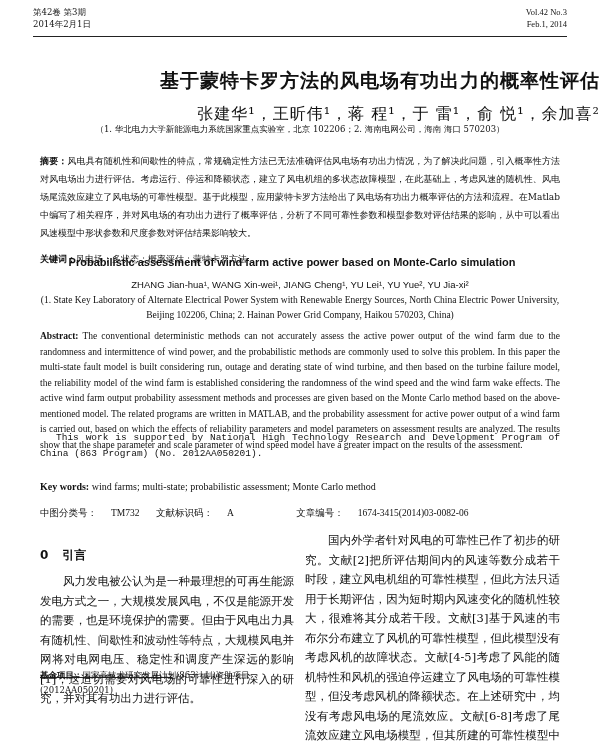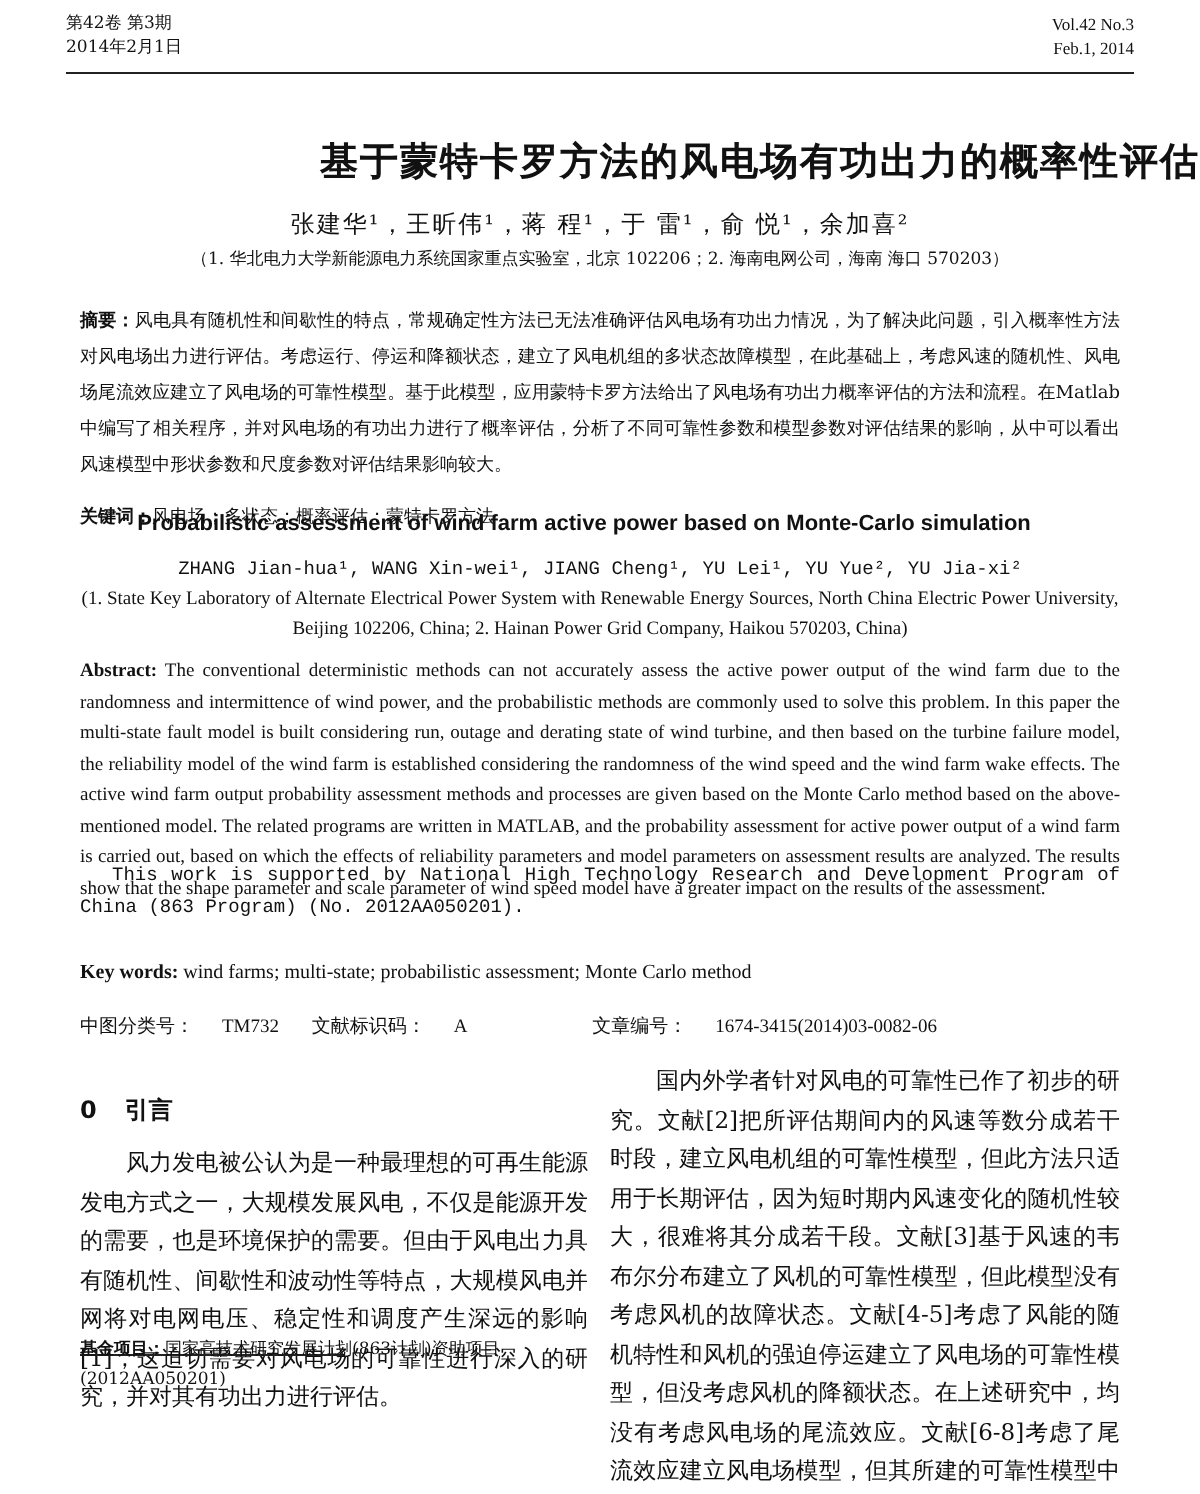--- a/index.html
+++ b/index.html
@@ -6,28 +6,28 @@
   body { width:600px; height:747px; position:relative; overflow:hidden; color:#111;
          font-family:"DejaVu Serif", "Liberation Serif", serif; }
   .hdr { position:absolute; left:33px; right:33px; top:6px; height:30px; border-bottom:1px solid #222; }
   .hdr .l, .hdr .c, .hdr .r { position:absolute; top:0; font-size:8.5px; line-height:12px; }
   .hdr .l { left:0; }
   .hdr .c { left:0; right:0; text-align:center; }
   .hdr .c .jt { font-weight:bold; letter-spacing:2px; }
   .hdr .r { right:0; text-align:right; font-family:"Liberation Serif", serif; }
   .title { position:absolute; top:68px; left:0; right:0; text-align:right; font-size:19px; font-weight:bold;
            font-family:"DejaVu Sans", sans-serif; letter-spacing:1px; }
-  .authors { position:absolute; top:104px; left:0; right:0; text-align:center; font-size:12px; letter-spacing:1px; }
+  .authors { position:absolute; top:104px; left:0; right:0; text-align:right; font-size:16px; letter-spacing:1px; }
   .affil { position:absolute; top:124px; left:0; right:0; text-align:center; font-size:8.5px; }
   .abs-cn { position:absolute; top:152px; left:40px; right:40px; font-size:9px; line-height:18px; text-align:justify; }
   .abs-cn b { font-weight:bold; }
   .kw-cn { position:absolute; top:210px; left:40px; right:40px; font-size:9px; line-height:18px;margin-top:40px; }
   .en-title { position:absolute; top:256px; left:0; right:16px; text-align:center; font-size:11px; font-weight:bold;
               font-family:Liberation Sans, sans-serif; }
-  .en-auth { position:absolute; top:279px; left:0; right:0; text-align:center; font-size:9.5px; font-family:Liberation Mono, monospace; }
+  .en-auth { position:absolute; top:279px; left:0; right:0; text-align:center; font-size:9.5px; font-family:Liberation Sans, sans-serif; }
   .en-affil { position:absolute; top:293px; left:40px; right:40px; text-align:center; font-size:9.5px; line-height:15px; font-family:"Liberation Serif", serif; }
   .en-abs { position:absolute; top:329px; left:40px; right:40px; font-size:9.5px; line-height:15.5px; text-align:justify;
             font-family:"Liberation Serif", serif; }
   .en-fund { position:absolute; top:430px; left:40px; right:40px; font-size:9.5px; line-height:15.5px; text-align:justify;
              text-indent:16px; font-family:Liberation Mono, monospace; }
   .en-kw { position:absolute; top:481px; left:40px; right:40px; font-size:10px; font-family:"Liberation Serif", serif; }
   .clsline { position:absolute; top:507px; left:40px; right:40px; font-size:9.5px; font-family:"Liberation Serif", serif; }
   .clsline span { margin-right:14px; }
   .col { position:absolute; font-size:11.5px; line-height:19.5px; text-align:justify; }
   .col-l { left:40px; width:254px; }

